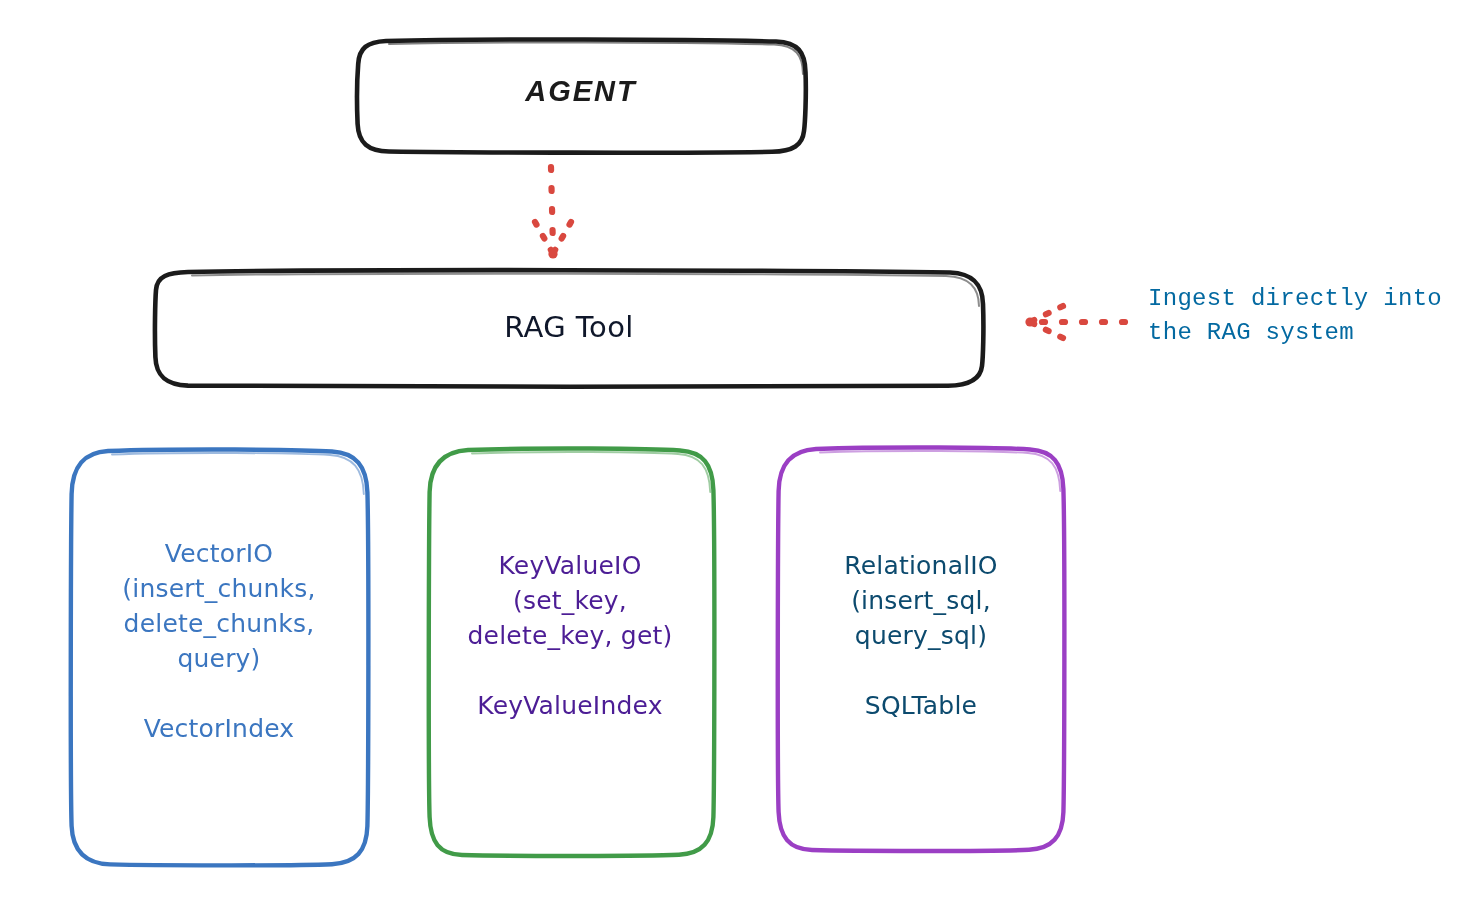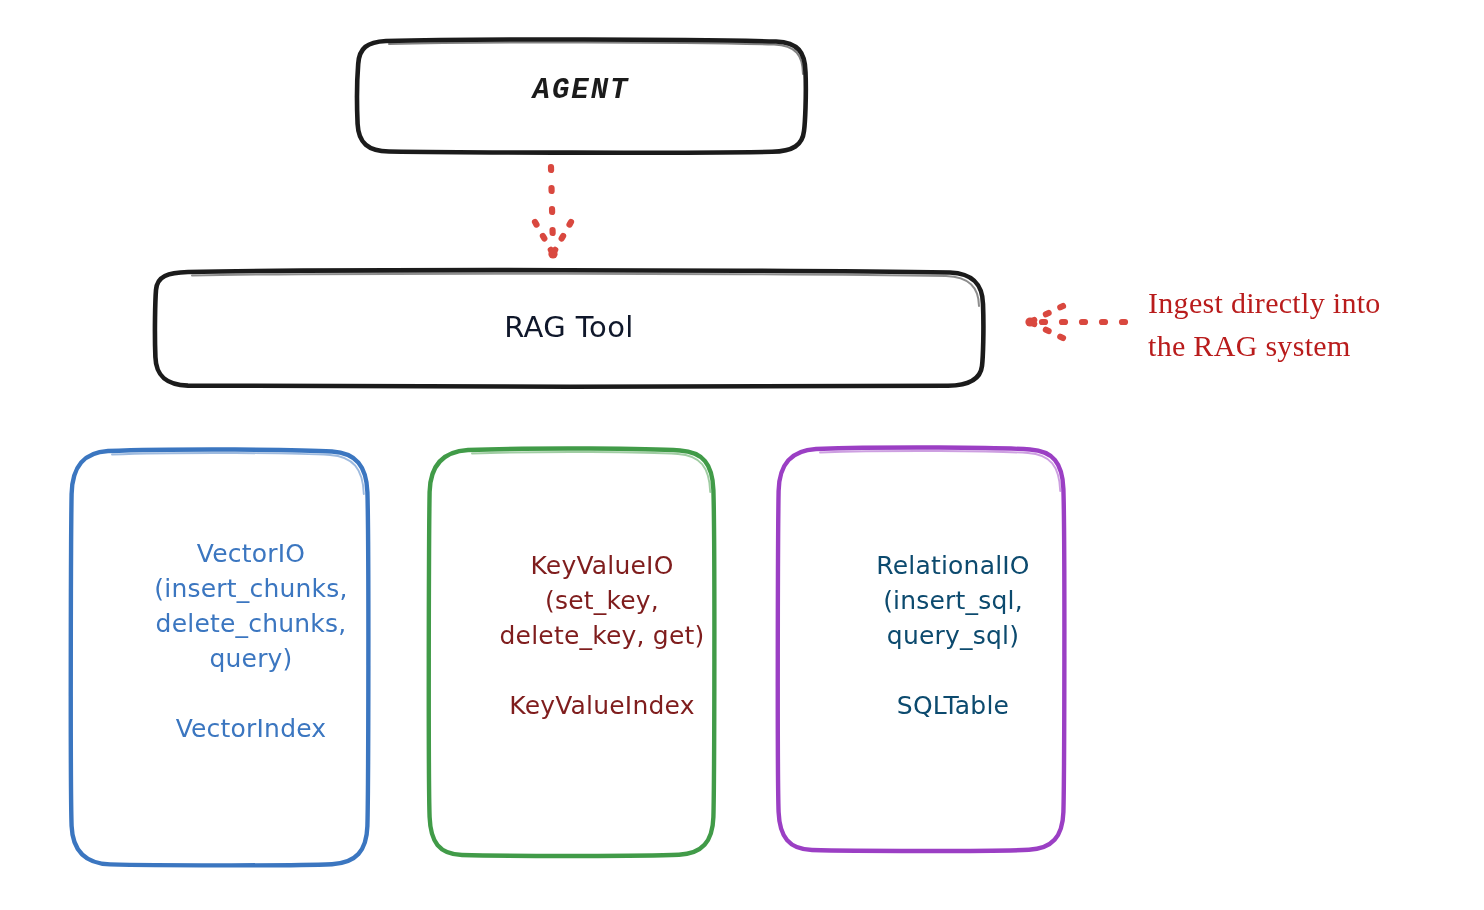--- a/index.html
+++ b/index.html
@@ -34,21 +34,21 @@
   
   #agent-label {
     left: 357px;
     top: 72px;
     width: 448px;
     font-size: 29px;
     font-style: italic;
     font-weight: bold;
     color: #1b1b1b;
     letter-spacing: 2px;
-    font-family: Liberation Mono, monospace;
+    font-family: Liberation Sans, sans-serif;
   }
 
   
   #ragtool-label {
     left: 155px;
     top: 308px;
     width: 828px;
     font-size: 29px;
     color: #0f172a;
     font-family: "DejaVu Sans", sans-serif;
@@ -56,38 +56,37 @@
 
   
   .store-label {
     position: absolute;
     text-align: center;
     white-space: pre-line;
     line-height: 1.40;
     font-size: 25px;
     font-family: "DejaVu Sans", sans-serif;
     letter-spacing: 0.2px;
-    margin-left: 32px;
   }
   #vectorio-label  { left: 70px;  top: 536px; width: 298px; color: #3b76c0; }
-  #keyvalueio-label{ left: 424px; top: 548px; width: 292px; color: #7f1d1d; }
+  #keyvalueio-label{ left: 424px; top: 548px; width: 292px; color: #4c1d95; }
   #relationalio-label{ left: 778px; top: 548px; width: 286px; color: #0c4a6e; }
 
   
   #annotation-text {
     position: absolute;
     left: 1148px;
     top: 282px;
     width: 320px;
-    font-size: 30px;
+    font-size: 24px;
     line-height: 1.42;
-    color: #b91c1c;
+    color: #0369a1;
     white-space: pre-line;
     text-align: left;
-    font-family: Liberation Serif, serif;
+    font-family: Liberation Mono, monospace;
     letter-spacing: 0.3px;
   }
 </style>
 </head>
 <body>
 
 <svg id="canvas" viewBox="0 0 1484 910" xmlns="http://www.w3.org/2000/svg">
 
   <g>
     <path fill="none" stroke="#1b1b1b" stroke-width="4.6" stroke-linecap="round" stroke-linejoin="round" d="M 386 41

